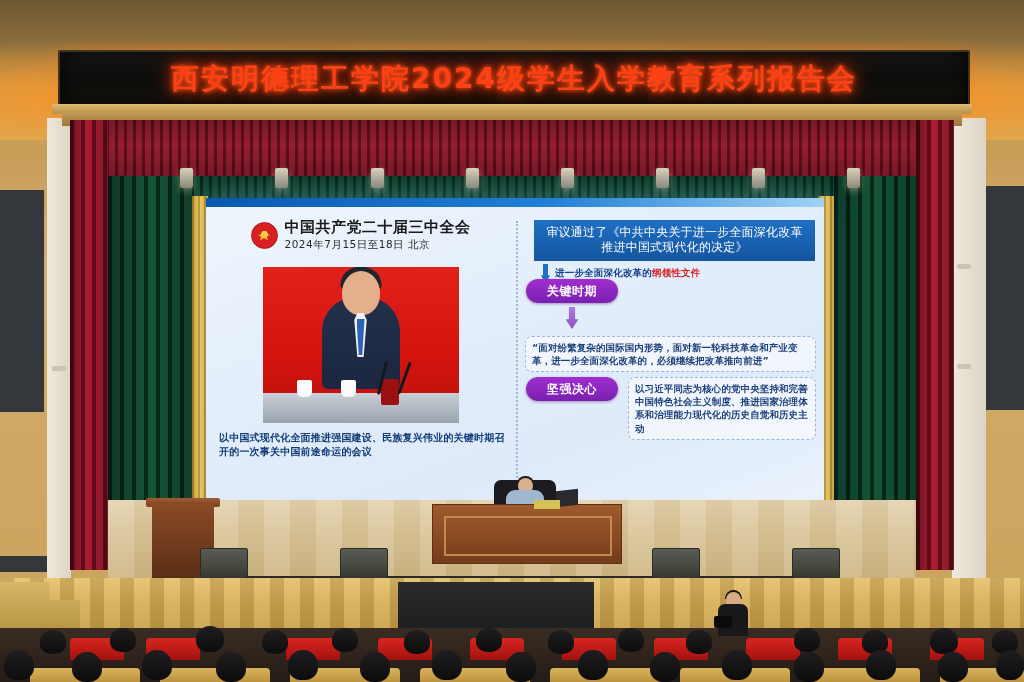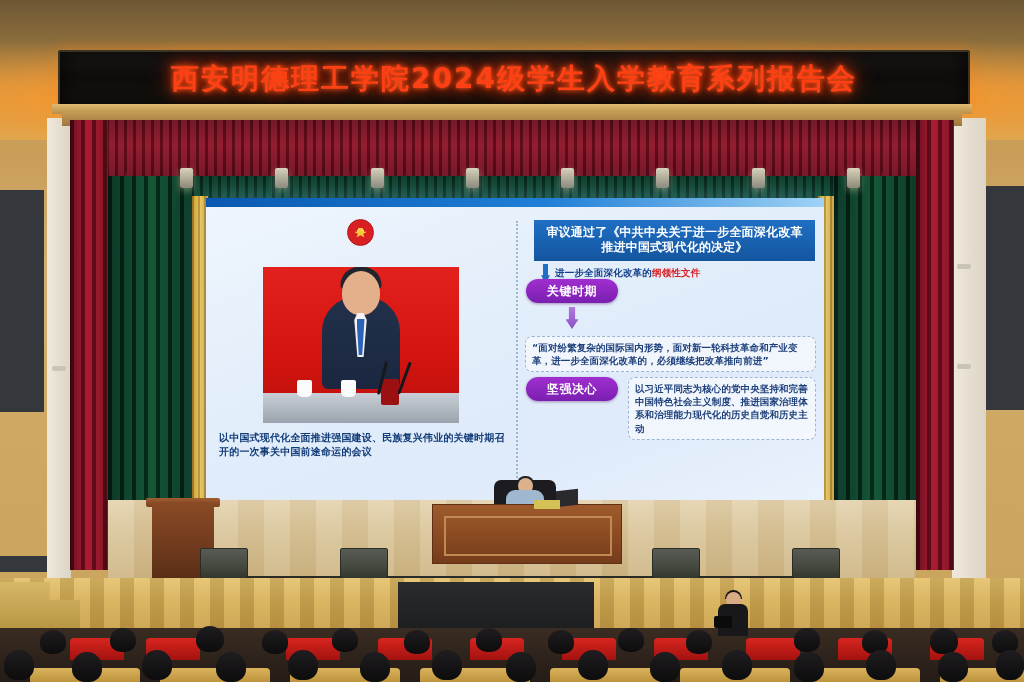--- a/index.html
+++ b/index.html
@@ -125,21 +125,21 @@
   .ph-mic{position:absolute;bottom:28px;width:3px;height:34px;background:#15181c;border-radius:2px;}
   .ph-mic.m1{left:118px;transform:rotate(14deg);}
   .ph-mic.m2{left:140px;transform:rotate(20deg);}
   .ph-plate{position:absolute;left:118px;bottom:18px;width:18px;height:26px;background:#9b1010;border-radius:2px;}
   .left-caption{position:absolute;left:13px;right:9px;top:224px;
     font-size:10px;line-height:1.42;color:#113c78;font-weight:600;text-align:left;letter-spacing:.2px;}
 
   
   .slide-right{position:absolute;right:0;top:0;width:50%;height:100%;}
   .blue-head{margin:13px 9px 0 19px;background:linear-gradient(180deg,#1f6fc4,#14559f);
-    color:#fff;font-size:12px;font-weight:700;line-height:1.28;padding:5px 6px;text-align:center;letter-spacing:.2px;}
+    color:#fff;font-size:12px;font-weight:400;line-height:1.28;padding:5px 6px;text-align:center;letter-spacing:.2px;}
   .sub-line{display:flex;align-items:center;gap:5px;margin:3px 0 0 26px;text-align:right;}
   .sub-arrow{width:9px;height:20px;background:#1f6fc4;flex:none;
     clip-path:polygon(22% 0,78% 0,78% 58%,100% 58%,50% 100%,0 58%,22% 58%);}
   .sub-text{font-size:9.5px;font-weight:700;color:#15408a;letter-spacing:.2px;}
   .sub-text em{font-style:normal;color:#d81f22;}
   .flow{position:absolute;left:10px;right:8px;top:72px;}
   .flow-row{display:flex;align-items:flex-start;gap:9px;margin-bottom:5px;}
   .pill-col{width:94px;flex:none;display:flex;flex-direction:column;align-items:center;}
   .pill{width:92px;height:24px;border-radius:12px;display:flex;align-items:center;justify-content:center;
     background:linear-gradient(180deg,#a02ecf 0%,#7a1fb0 100%);
@@ -254,20 +254,24 @@
   </div>
 
   <div class="screen-outer">
     <div class="screen-topbar"></div>
     <div class="slide">
       <div class="slide-divider"></div>
 
       <div class="slide-left">
         <div class="emblem-row">
           <span class="emblem"></span>
+          <span>
+            <div class="conf-title">中国共产党二十届三中全会</div>
+            <div class="conf-date">2024年7月15日至18日  北京</div>
+          </span>
         </div>
         <div class="photo-frame">
           <div class="ph-desk"></div>
           <div class="ph-person">
             <div class="ph-hair"></div>
             <div class="ph-head"></div>
             <div class="ph-shirt"></div>
             <div class="ph-tie"></div>
           </div>
           <div class="ph-cup c1"></div>

